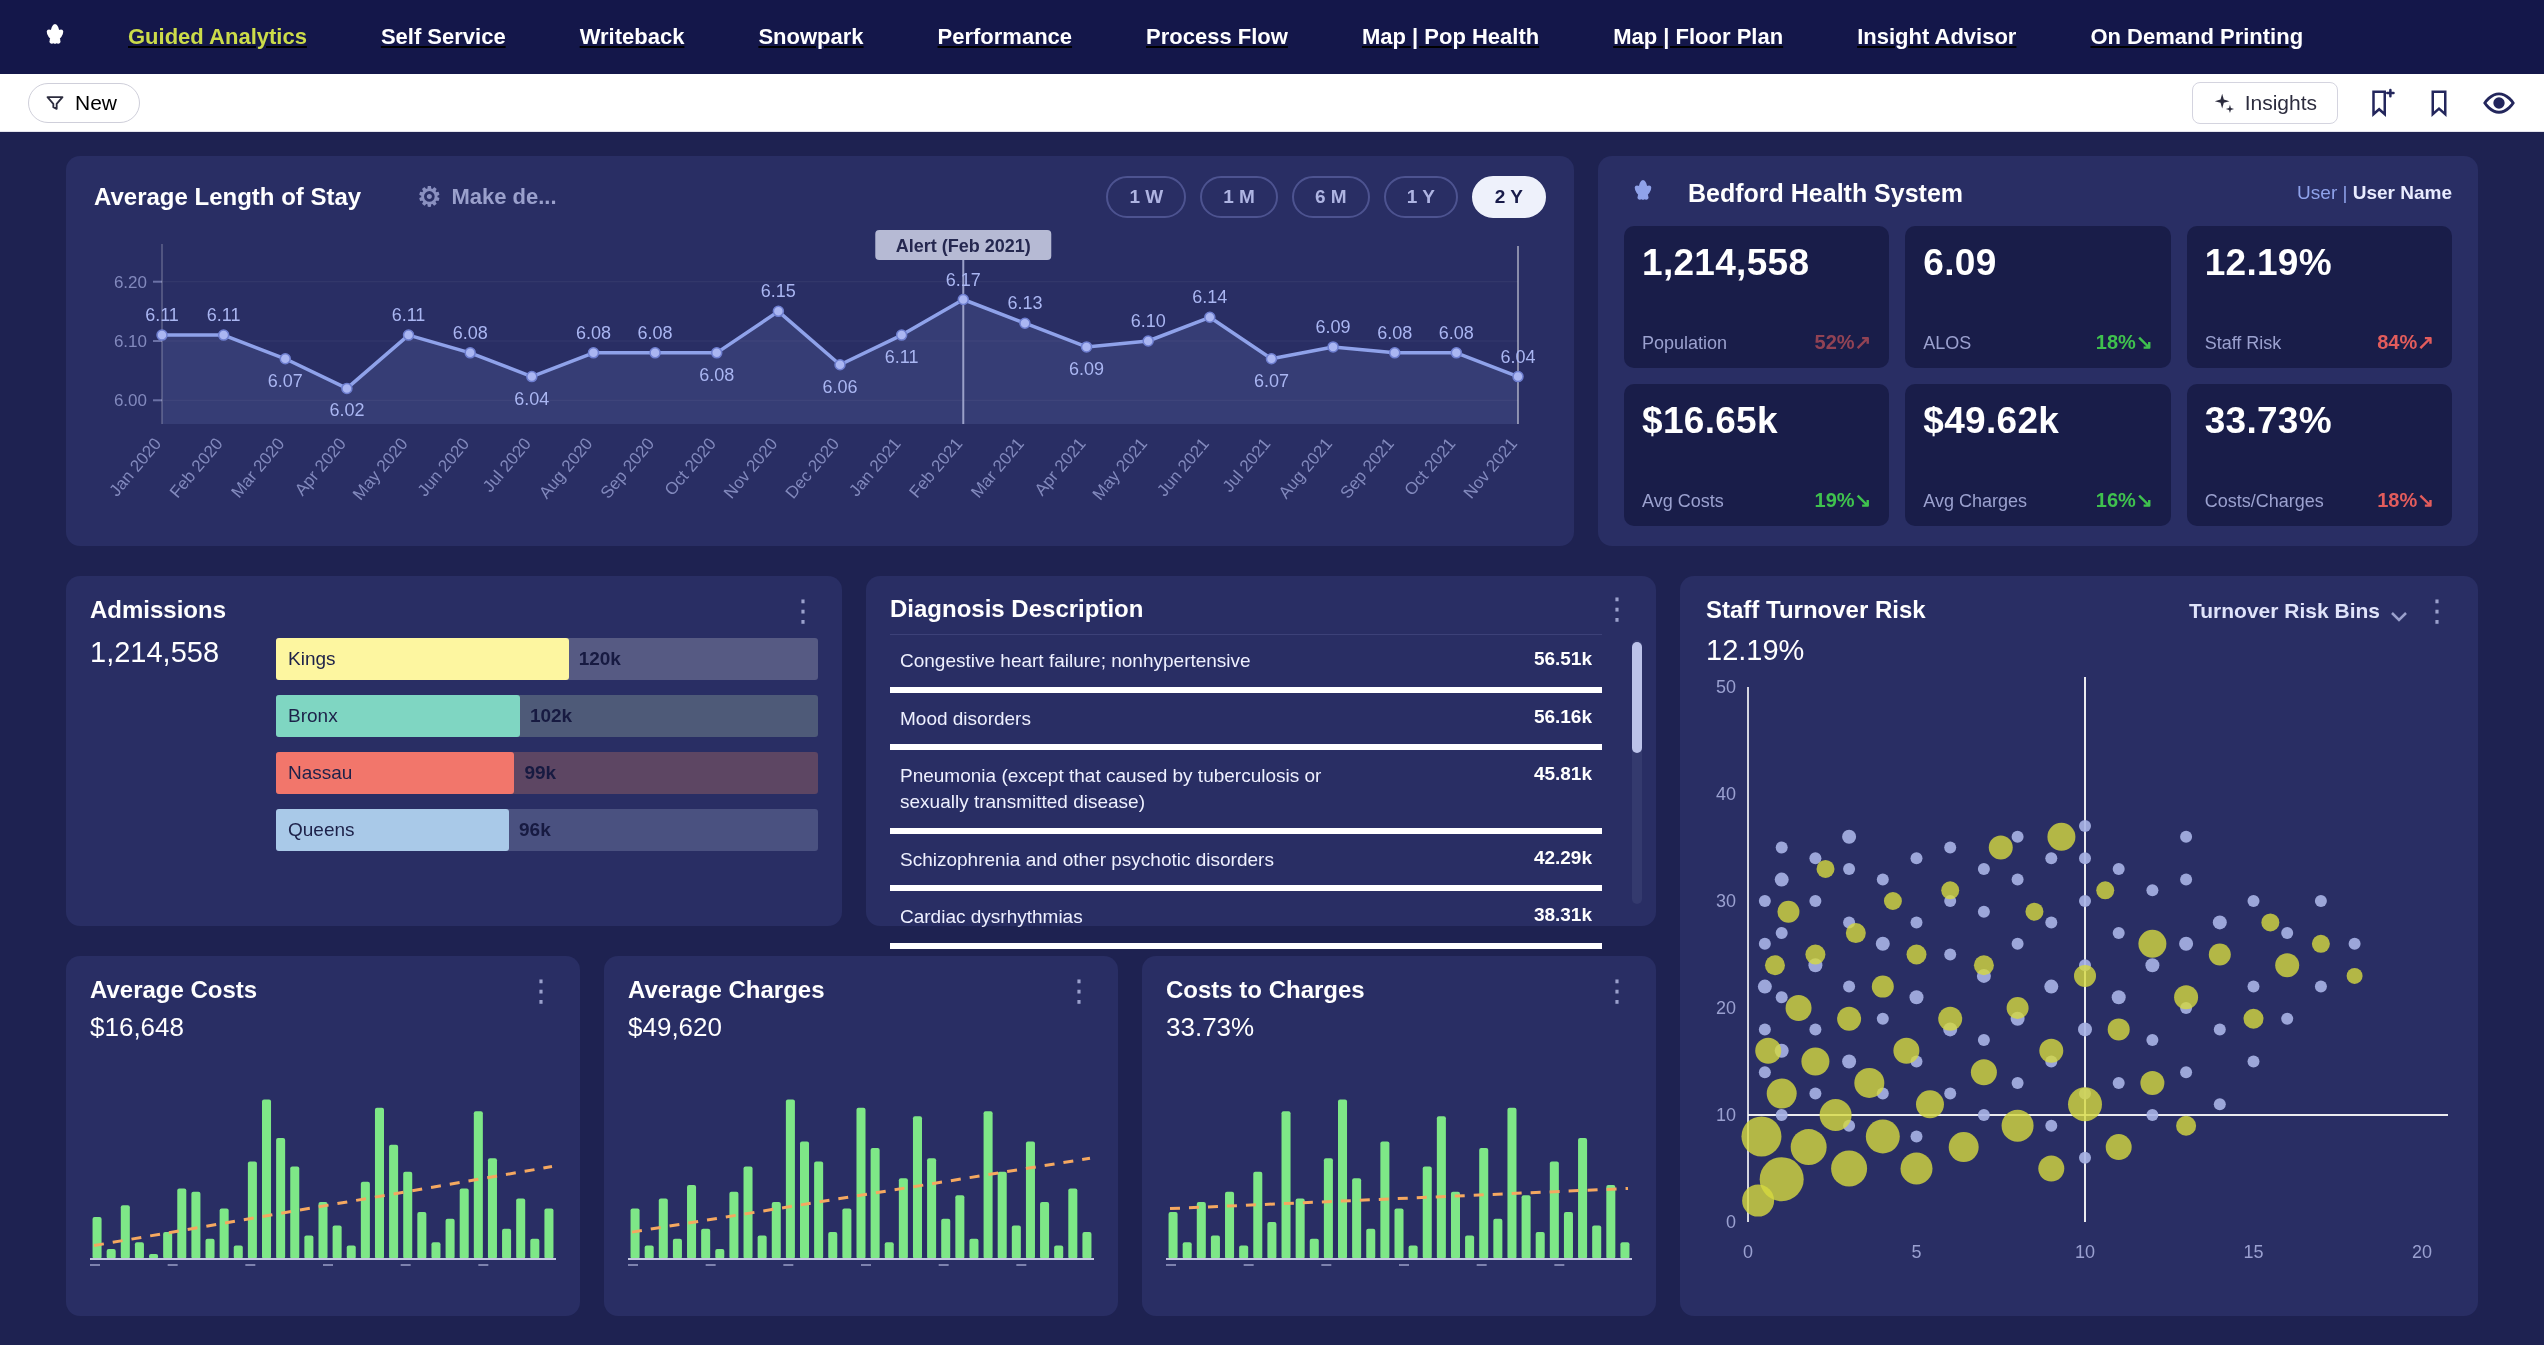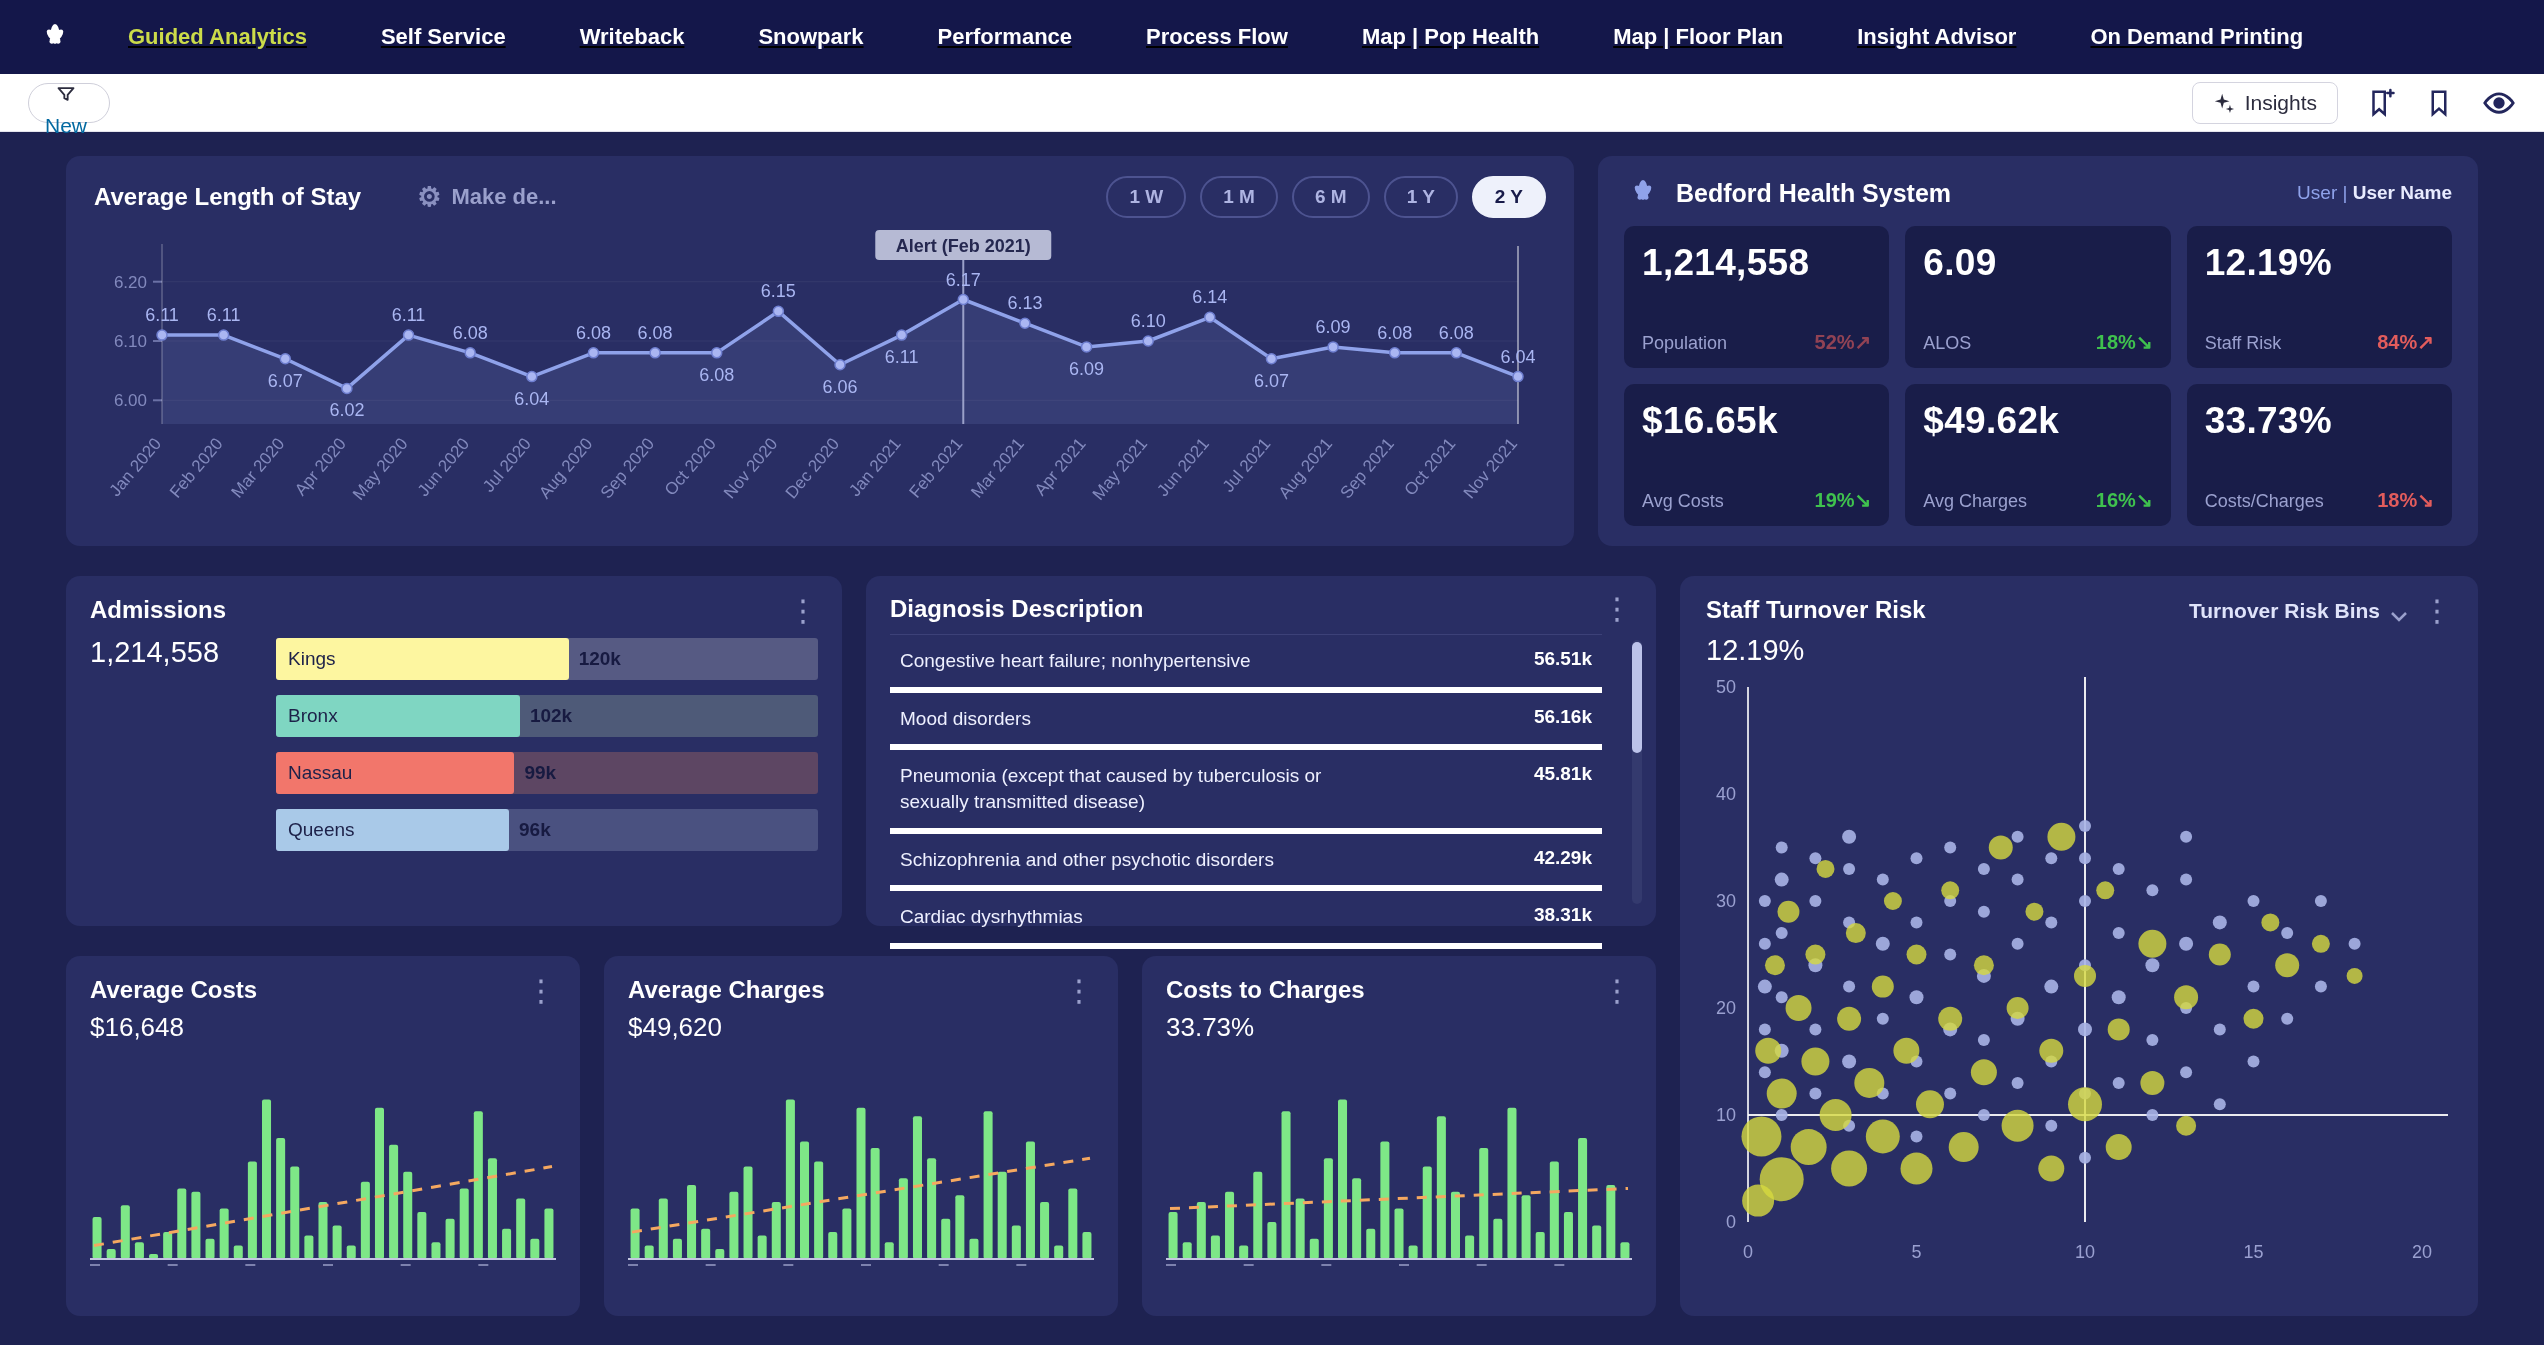--- a/index.html
+++ b/index.html
@@ -9,21 +9,21 @@
     background:#1e2251; font-family:"Liberation Sans", sans-serif;
   }
   
   .topnav { height:74px; background:#14174a; display:flex; align-items:center; padding:0 38px; }
   .logo-wrap { margin-right:56px; display:flex; align-items:center; }
   .nav-items { display:flex; gap:74px; align-items:center;text-decoration:underline; }
   .nav-item { color:#ffffff; font-size:22px; font-weight:600; white-space:nowrap; cursor:pointer; }
   .nav-item.active { color:#ccdc49; }
   
   .toolbar { height:58px; background:#ffffff; border-bottom:1px solid #e4e4ec; display:flex; align-items:center; justify-content:space-between; padding:0 28px; }
-  .btn-new { display:flex; align-items:center; gap:10px; height:40px; padding:0 22px 0 16px; border:1px solid #cfcfda; border-radius:20px; background:#fff; font-size:21px; color:#0369a1; font-family:inherit; cursor:pointer;flex-direction:column; }
+  .btn-new { display:flex; align-items:center; gap:10px; height:40px; padding:0 22px 0 16px; border:1px solid #cfcfda; border-radius:20px; background:#fff; font-size:21px; color:#000000; font-family:inherit; cursor:pointer; }
   .toolbar-right { display:flex; align-items:center; gap:28px; }
   .btn-insights { display:flex; align-items:center; gap:10px; height:42px; padding:0 20px; border:1px solid #d4d4df; border-radius:8px; background:#fff; font-size:21px; color:#2c2c3e; font-family:inherit; cursor:pointer; }
   .tool-icon { display:flex; align-items:center; cursor:pointer; }
   
   main { padding:24px 66px 0; display:flex; flex-direction:column; gap:30px; }
   .row1 { display:flex; gap:24px; }
   .lower { display:flex; gap:24px; }
   .left-lower { width:1590px; display:flex; flex-direction:column; gap:30px; }
   .row2 { display:flex; gap:24px; }
   .row3 { display:flex; gap:24px; }
@@ -38,21 +38,21 @@
   .kebab { color:#9aa0cc; font-size:30px; line-height:1; cursor:pointer; user-select:none; }
   
   .alos-header { display:flex; align-items:center; }
   .alos-sub { display:flex; align-items:center; gap:10px; margin-left:56px; color:#9aa0cc; font-size:22px; font-weight:600; }
   .gear { color:#8a90c0; font-size:27px; }
   .range-pills { margin-left:auto; display:flex; gap:14px; }
   .pill { height:42px; padding:0 21px; border:2px solid #4d5390; border-radius:22px; background:transparent; color:#aeb4e2; font-size:19px; font-weight:700; display:flex; align-items:center; cursor:pointer; font-family:inherit; }
   .pill.active { background:#eef1fb; color:#181b4a; border-color:#eef1fb; }
   
   .org-header { display:flex; align-items:center; }
-  .org-name { font-size:25px; font-weight:700; color:#fff; margin-left:14px; }
+  .org-name { font-size:25px; font-weight:700; color:#fff; margin-left:26px; }
   .org-user { margin-left:auto; font-size:19px; color:#8fa2ea;text-align:right; }
   .org-user b { color:#e8ebff; font-weight:700; }
   .kpi-grid { display:grid; grid-template-columns:repeat(3,1fr); gap:16px; margin-top:16px; }
   .kpi-card { background:#191d49; border-radius:10px; padding:16px 18px 14px; height:142px; display:flex; flex-direction:column; justify-content:space-between; }
   .kpi-value { font-size:37px; font-weight:700; color:#ffffff; letter-spacing:.3px; }
   .kpi-bottom { display:flex; justify-content:space-between; align-items:flex-end; }
   .kpi-label { font-size:18px; color:#9ba1cf; }
   .kpi-delta { font-size:20px; font-weight:700; }
   
   .adm-wrap { display:flex; margin-top:8px; }

